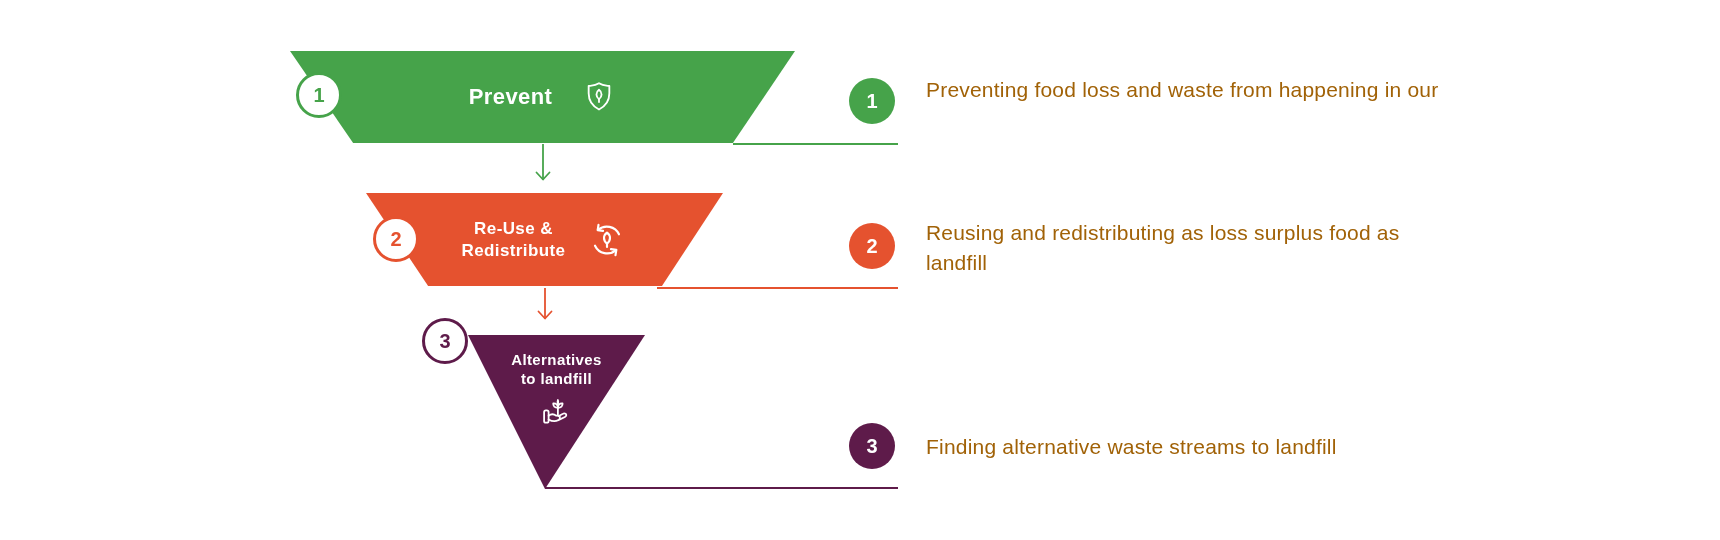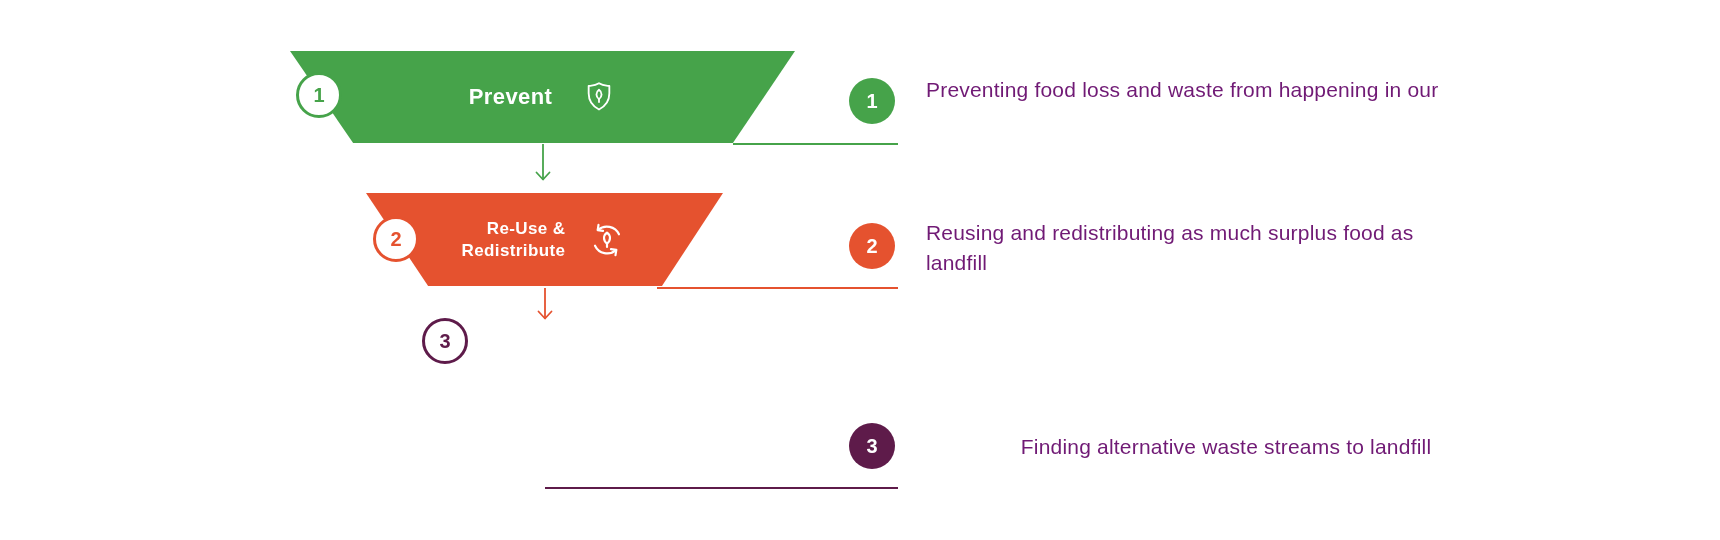--- a/index.html
+++ b/index.html
@@ -31,21 +31,21 @@
     left: 468px; top: 335px; width: 177px; height: 154px;
     background: #5e1b4a;
     clip-path: polygon(0 0, 100% 0, 43.5% 100%);
     flex-direction: column;
     justify-content: flex-start;
     padding-top: 15px;
     gap: 5px;
   }
   .lvl-label { color: #ffffff; font-weight: 700; letter-spacing: 0.4px; }
   .lvl1-label { font-size: 22px; }
-  .lvl2-label { font-size: 17px; line-height: 22px; text-align: right; }
+  .lvl2-label { font-size: 17px; line-height: 22px; text-align: center; }
   .lvl3-label { font-size: 15px; line-height: 19px; text-align: center; }
   .lvl-icon { display: flex; align-items: center; justify-content: center; }
 
   
   .badge {
     position: absolute;
     width: 46px; height: 46px;
     border-radius: 50%;
     display: flex; align-items: center; justify-content: center;
     font-weight: 700; font-size: 20px;
@@ -66,28 +66,28 @@
   .underline-purple { left: 545px; top: 487px; width: 353px; background: #5e1b4a; }
   .arrow { position: absolute; }
   .arrow-green  { left: 533px; top: 144px; }
   .arrow-orange { left: 535px; top: 288px; }
 
   
   .desc {
     position: absolute;
     left: 926px;
     width: 600px;
-    color: #701a75;
+    color: #a16207;
     font-size: 21px;
     line-height: 30px;
     letter-spacing: 0.2px;
   }
   .desc-1 { top: 75px; }
   .desc-2 { top: 218px; }
-  .desc-3 { top: 432px; text-align: center; }
+  .desc-3 { top: 432px; }
 </style>
 </head>
 <body>
 
 <div class="canvas">
 
   <div class="shape level-1">
     <div class="lvl-label lvl1-label">
       <div>Prevent</div>
       <div></div>
@@ -129,37 +129,54 @@
   <div class="badge badge-outline-orange">
     <span>2</span>
   </div>
   <div class="underline underline-orange"></div>
 
   <svg class="arrow arrow-orange" width="20" height="33" viewBox="0 0 20 33" fill="none" stroke="#e5522f" stroke-width="1.8" stroke-linecap="round" stroke-linejoin="round">
     <line x1="10" y1="0" x2="10" y2="30"></line>
     <polyline points="3.5,23.5 10,30.5 16.5,23.5"></polyline>
   </svg>
 
+  <div class="shape level-3">
+    <div class="lvl-label lvl3-label">
+      <div>Alternatives</div>
+      <div>to landfill</div>
+    </div>
+    <span class="lvl-icon">
+      <svg width="36" height="36" viewBox="0 0 24 24" fill="none" stroke="#ffffff" stroke-width="1.2" stroke-linecap="round" stroke-linejoin="round">
+        <rect x="3.4" y="11.6" width="3" height="8.2" rx="1.2"></rect>
+        <path d="M6.4 17.6 C8.6 18.9 10.8 19.1 12.9 18.1 L17.3 16 C18.3 15.5 18.5 14.3 17.7 13.8 C17.2 13.5 16.5 13.5 16 13.8 L13.2 15.3"></path>
+        <path d="M6.4 15.1 C7.9 14 10 14 11.5 15.1 L13.2 15.3 C13.9 15.5 14.2 16.3 13.7 16.8"></path>
+        <path d="M12.6 14.3 L12.6 9.9"></path>
+        <path d="M12.6 9.9 C10.5 9.9 9.3 8.7 9.5 6.9 C11.4 6.7 12.6 7.9 12.6 9.9 Z"></path>
+        <path d="M12.6 9.9 C14.7 9.9 15.9 8.7 15.7 6.9 C13.8 6.7 12.6 7.9 12.6 9.9 Z"></path>
+        <path d="M12.6 7.6 C12.2 6.5 12.3 5.5 12.6 4.7 C12.9 5.5 13 6.5 12.6 7.6 Z"></path>
+      </svg>
+    </span>
+  </div>
   <div class="badge badge-outline-purple">
     <span>3</span>
   </div>
   <div class="underline underline-purple"></div>
 
   <div class="badge badge-fill-green">
     <span>1</span>
   </div>
   <div class="desc desc-1">
     <div>Preventing food loss and waste from happening in our</div>
   </div>
 
   <div class="badge badge-fill-orange">
     <span>2</span>
   </div>
   <div class="desc desc-2">
-    <div>Reusing and redistributing as much surplus food as</div>
+    <div>Reusing and redistributing as loss surplus food as</div>
     <div>landfill</div>
   </div>
 
   <div class="badge badge-fill-purple">
     <span>3</span>
   </div>
   <div class="desc desc-3">
     <div>Finding alternative waste streams to landfill</div>
   </div>
 

